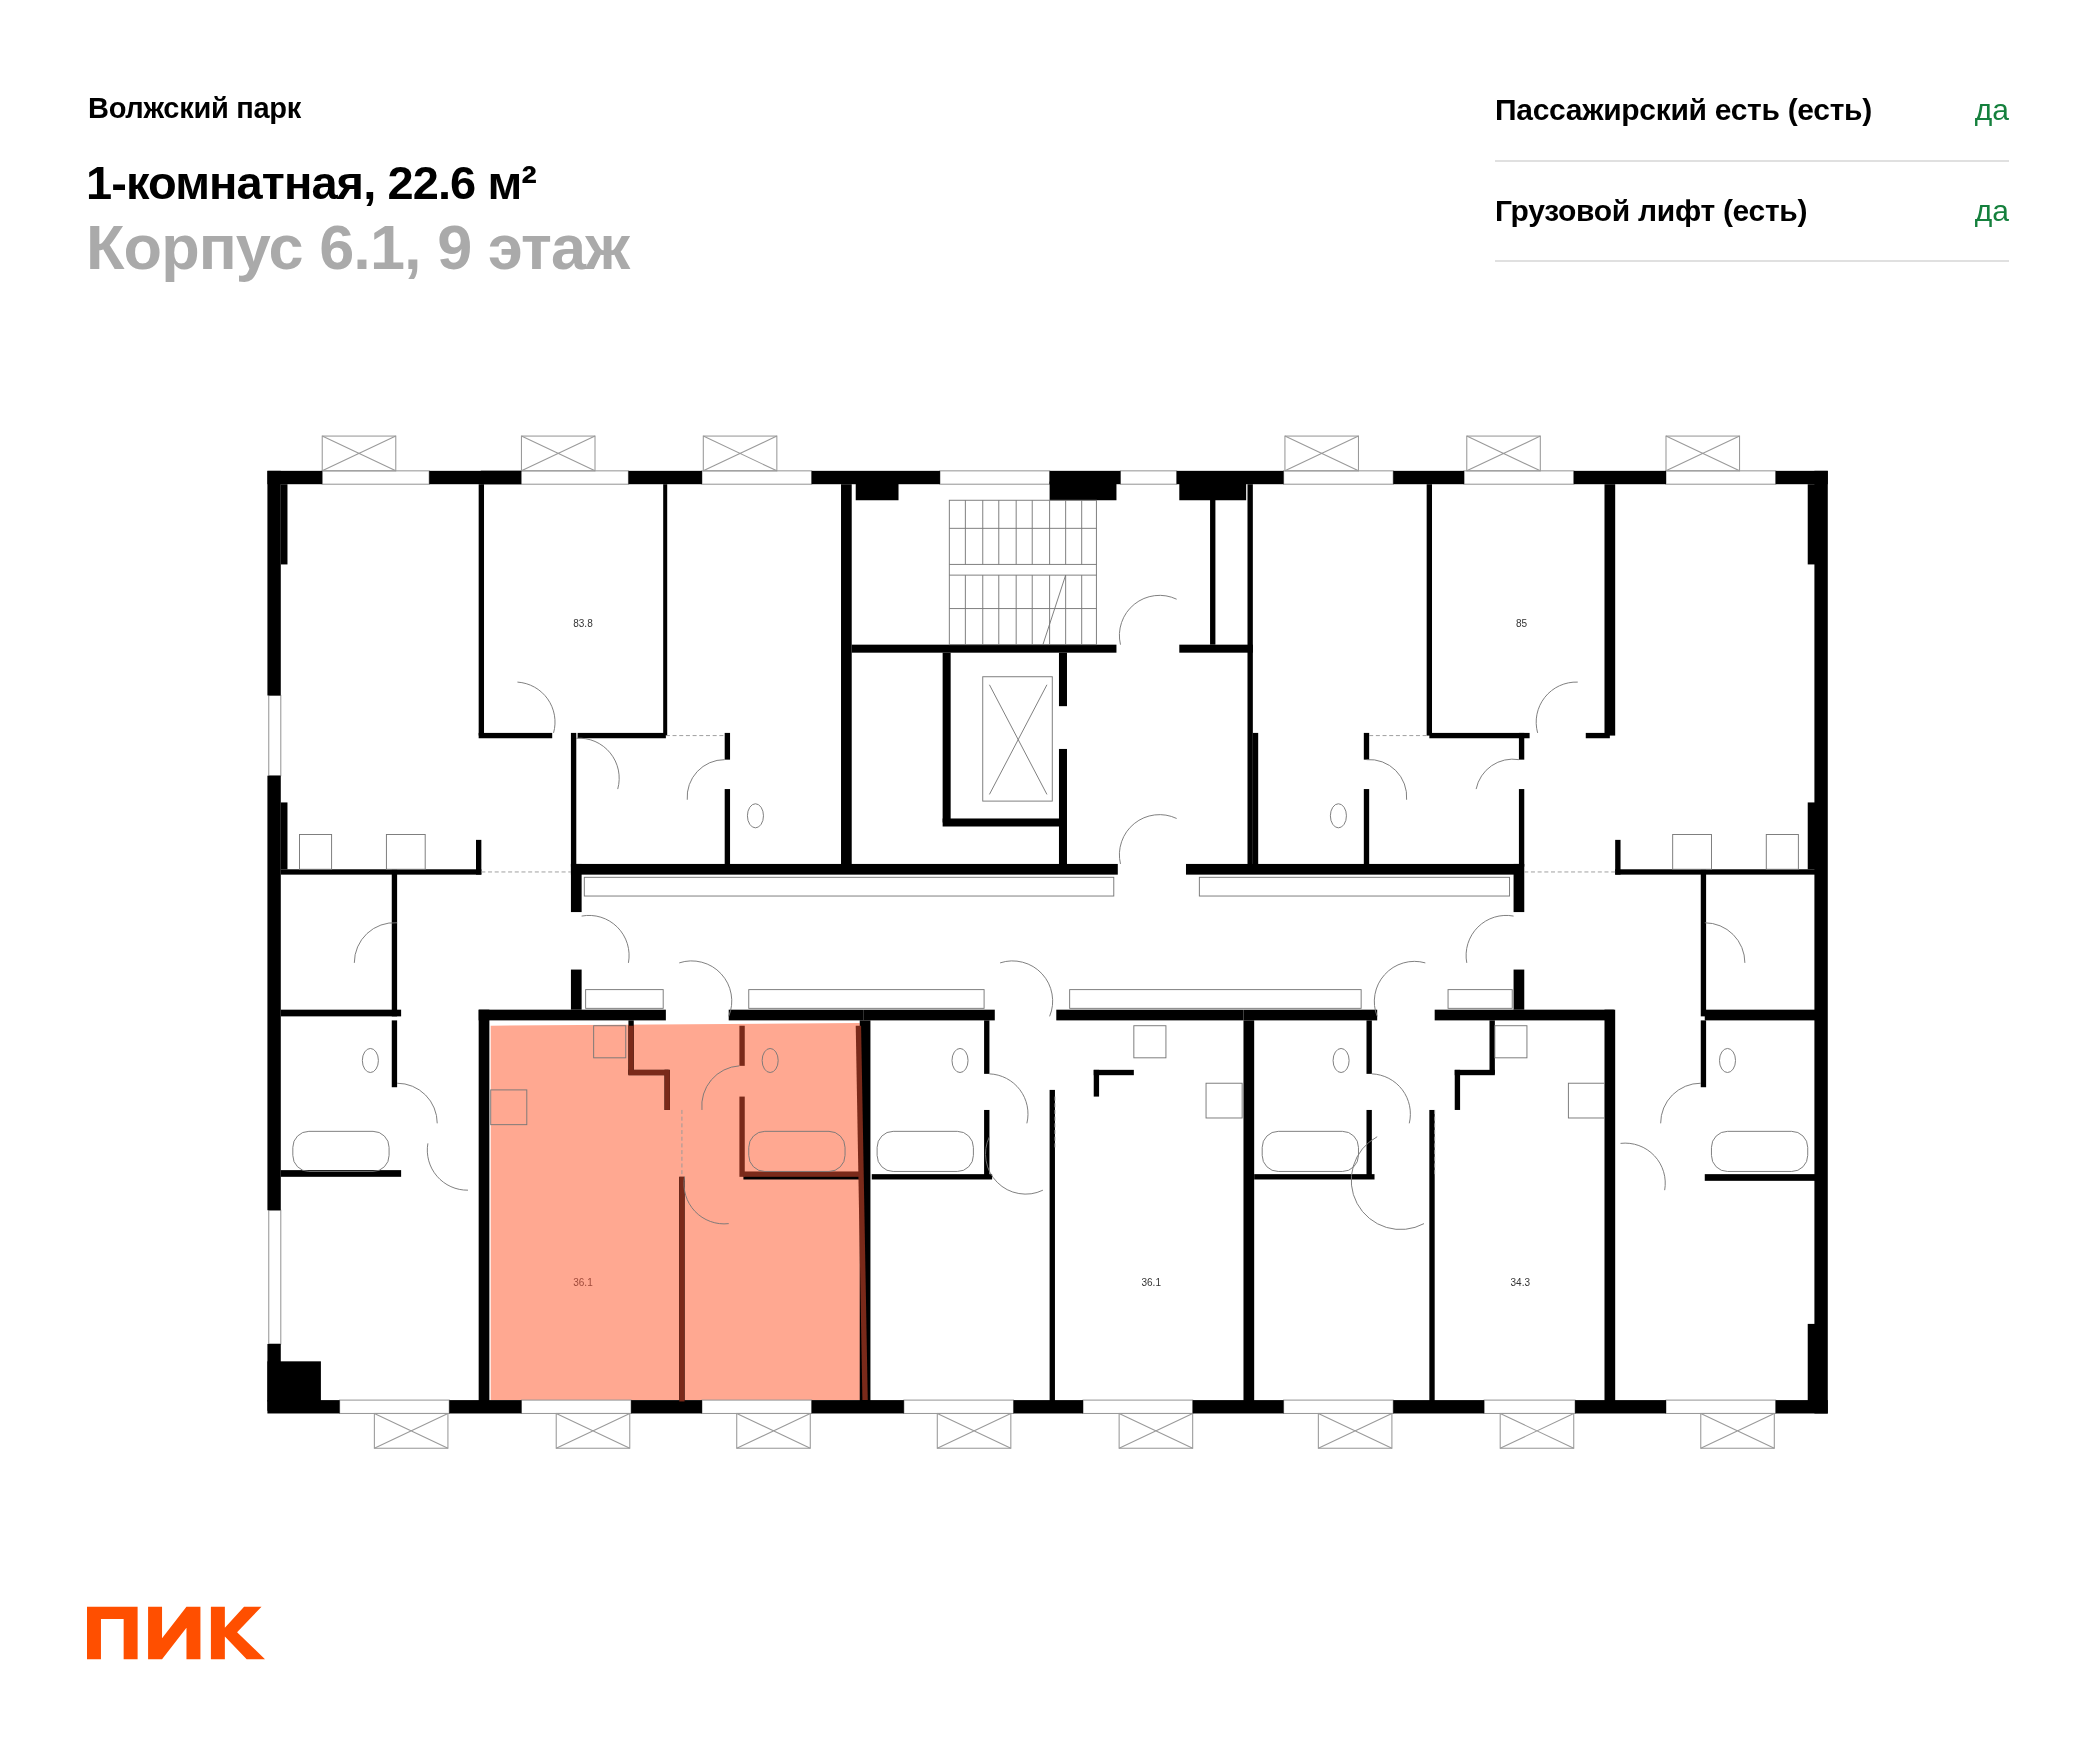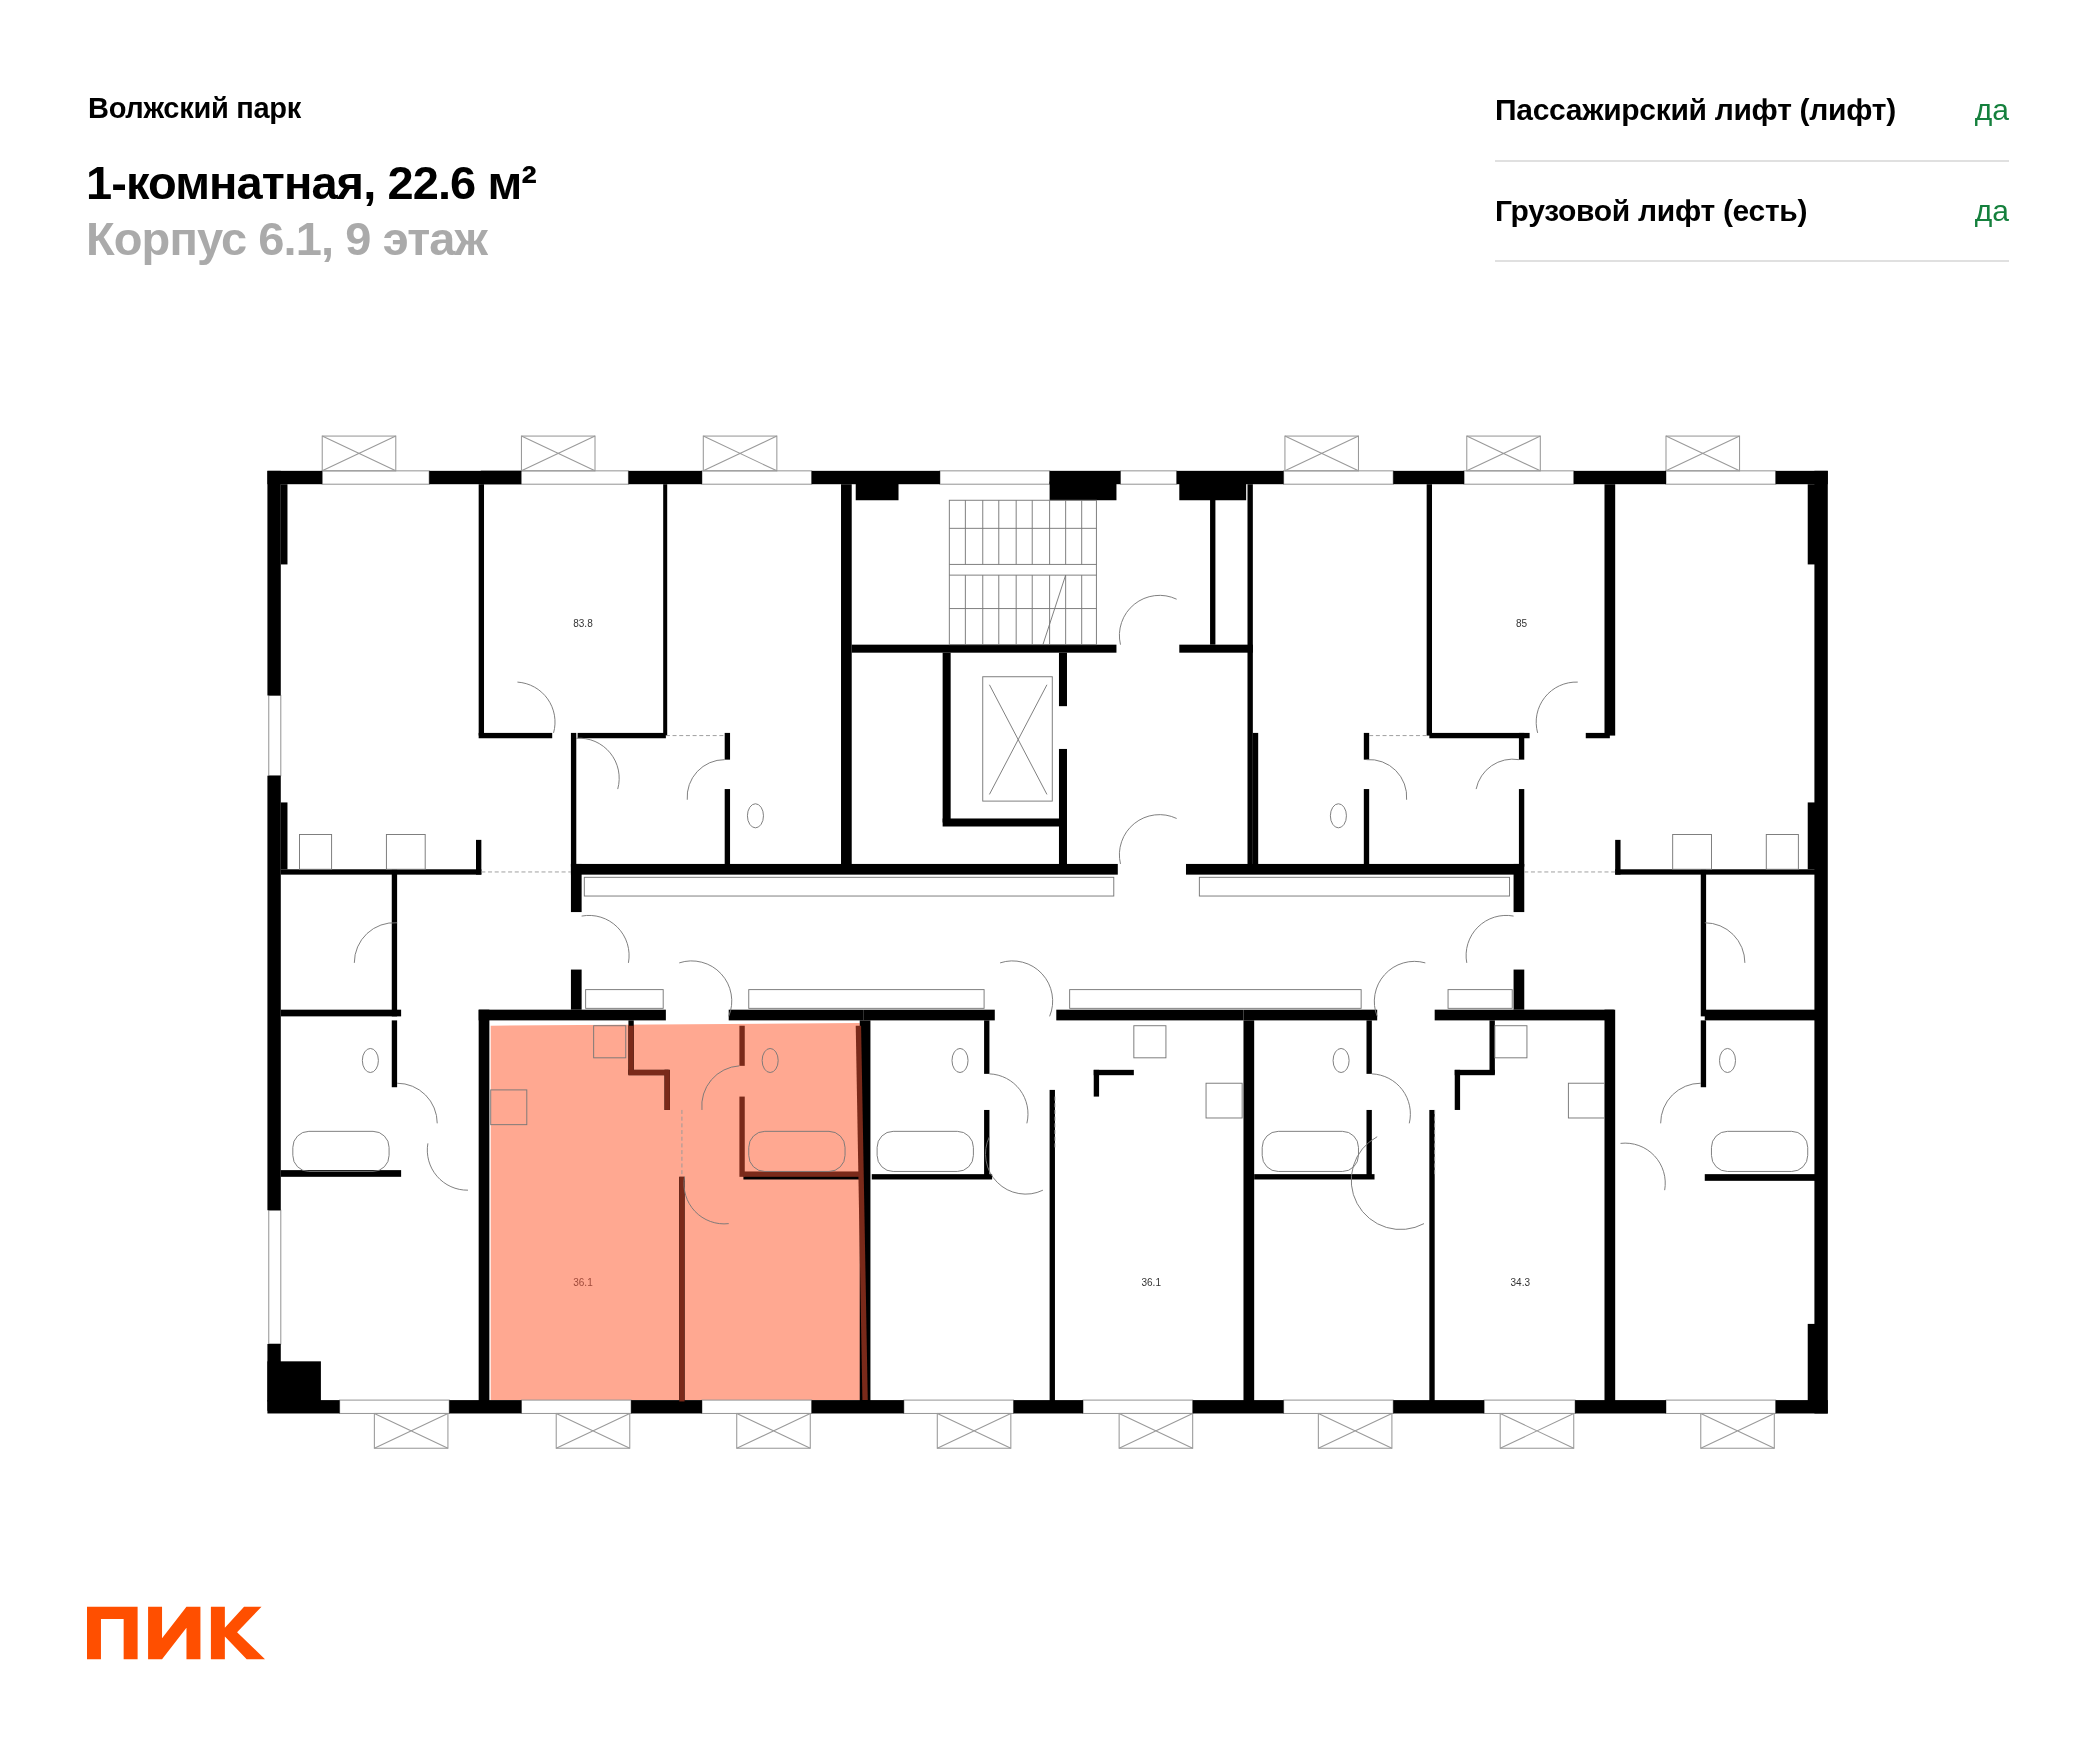--- a/index.html
+++ b/index.html
@@ -1,37 +1,37 @@
 <!DOCTYPE html>
 <html style="font-size:14px"><head>
 <meta charset="utf-8">
 <style>
   html,body{margin:0;padding:0;background:#ffffff;}
   body{width:2096px;height:1747px;position:relative;overflow:hidden;font-family:"Liberation Sans","DejaVu Sans",sans-serif;color:#000;}
   .abs{position:absolute;}
   #project{left:88px;top:92px;font-size:29px;font-weight:700;letter-spacing:-0.3px;}
   #title{left:86px;top:155px;font-size:47px;font-weight:700;letter-spacing:-0.9px;}
-  #subtitle{left:86px;top:211px;font-size:47px;font-weight:700;color:#AAAAAA;letter-spacing:-0.9px;}
+  #subtitle{left:86px;top:211px;font-size:63px;font-weight:700;color:#AAAAAA;letter-spacing:-0.9px;}
   .feat{left:1495px;width:514px;height:61px;}
   .feat .lbl{position:absolute;left:0;top:0;font-size:30px;font-weight:700;letter-spacing:-0.3px;}
   .feat .val{position:absolute;right:0;top:0;font-size:30px;color:#15803d;}
   .sep{left:1495px;width:514px;height:1.7px;background:#E0E0E0;}
   #logo{left:87px;top:1605px;width:178px;height:56px;}
   #plan{left:0;top:0;width:2096px;height:1747px;}
   .lbl-area{font-family:"Liberation Sans",sans-serif;font-size:7.5px;}
 </style>
 </head>
 <body>
 
 <div class="abs" id="project">Волжский парк</div>
 <div class="abs" id="title">1-комнатная, 22.6 м²</div>
 <div class="abs" id="subtitle">Корпус 6.1, 9 этаж</div>
 
 <div class="abs feat" style="top:93px;">
-  <span class="lbl">Пассажирский лифт (лифт)</span>
+  <span class="lbl">Пассажирский есть (есть)</span>
   <span class="val">да</span>
 </div>
 <div class="abs sep" style="top:160px;"></div>
 <div class="abs feat" style="top:194px;">
   <span class="lbl">Грузовой лифт (есть)</span>
   <span class="val">да</span>
 </div>
 <div class="abs sep" style="top:260px;"></div>
 
 <svg class="abs" id="plan" viewBox="0 0 1567.6 1306.3" xmlns="http://www.w3.org/2000/svg">

